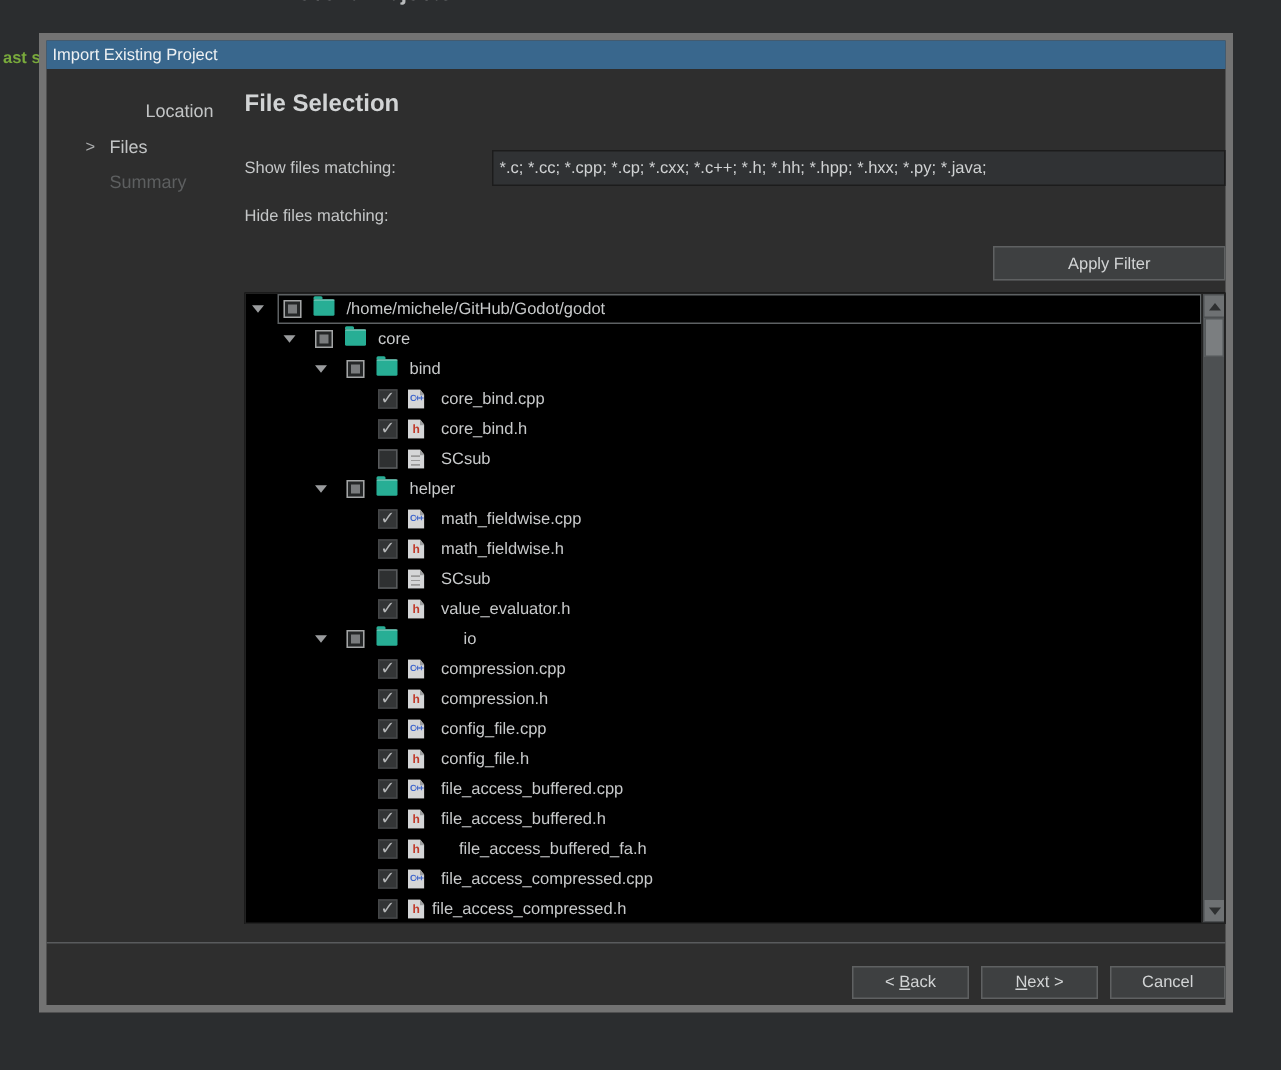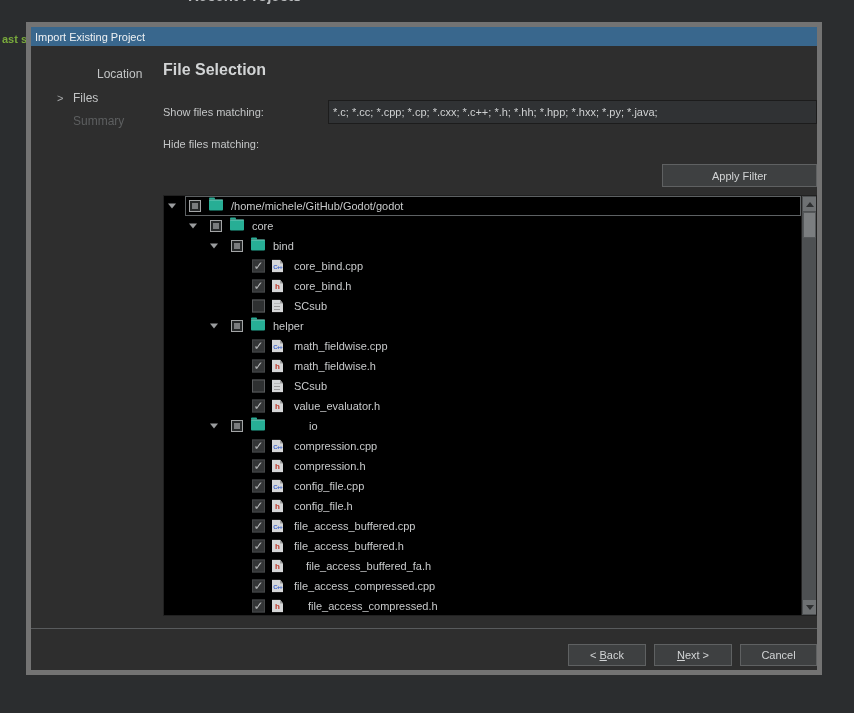--- a/index.html
+++ b/index.html
@@ -329,21 +329,21 @@
           <div class="doc-icon" style="left: 108px;">
             <span class="glyph cpp">C++</span>
           </div>
           <div class="row-label" style="left: 130px;">file_access_compressed.cpp</div>
         </div>
         <div class="row">
           <div class="cb checked" style="left: 88px;">✓</div>
           <div class="doc-icon" style="left: 108px;">
             <span class="glyph h">h</span>
           </div>
-          <div class="row-label" style="left: 144px;">file_access_compressed.h</div>
+          <div class="row-label" style="left: 124px;">file_access_compressed.h</div>
         </div>
       </div>
     <div class="scrollbar">
       <div class="sb-btn sb-up">
         <div class="sb-tri-up"></div>
       </div>
       <div class="sb-thumb"></div>
       <div class="sb-btn sb-down">
         <div class="sb-tri-down"></div>
       </div>

